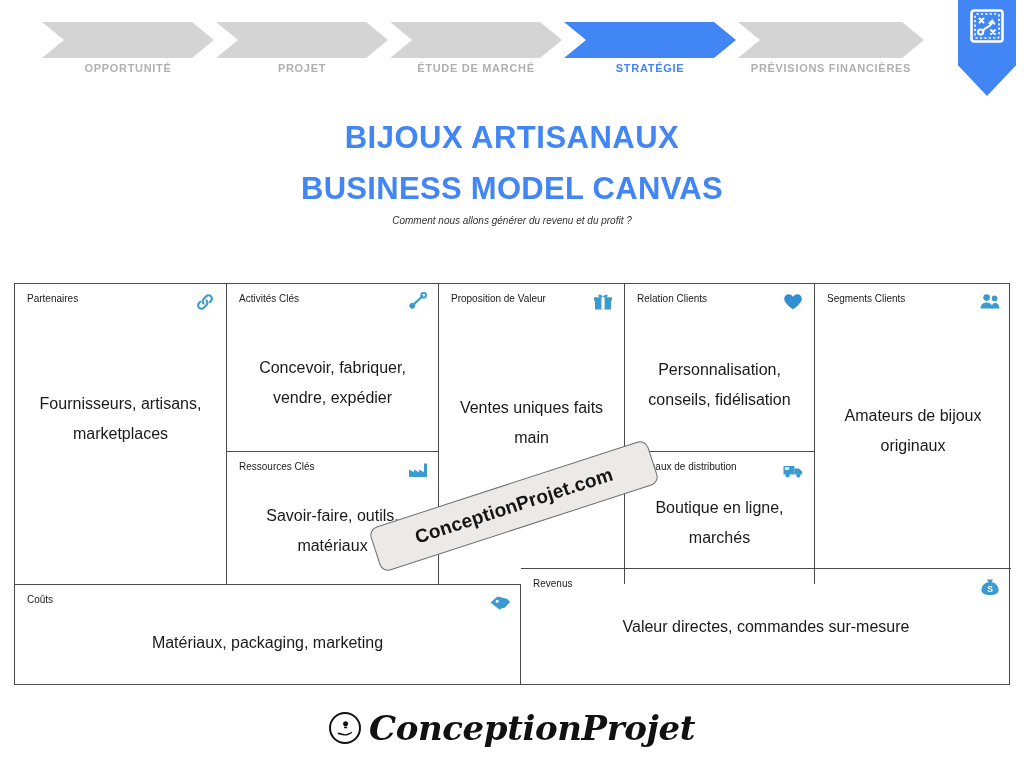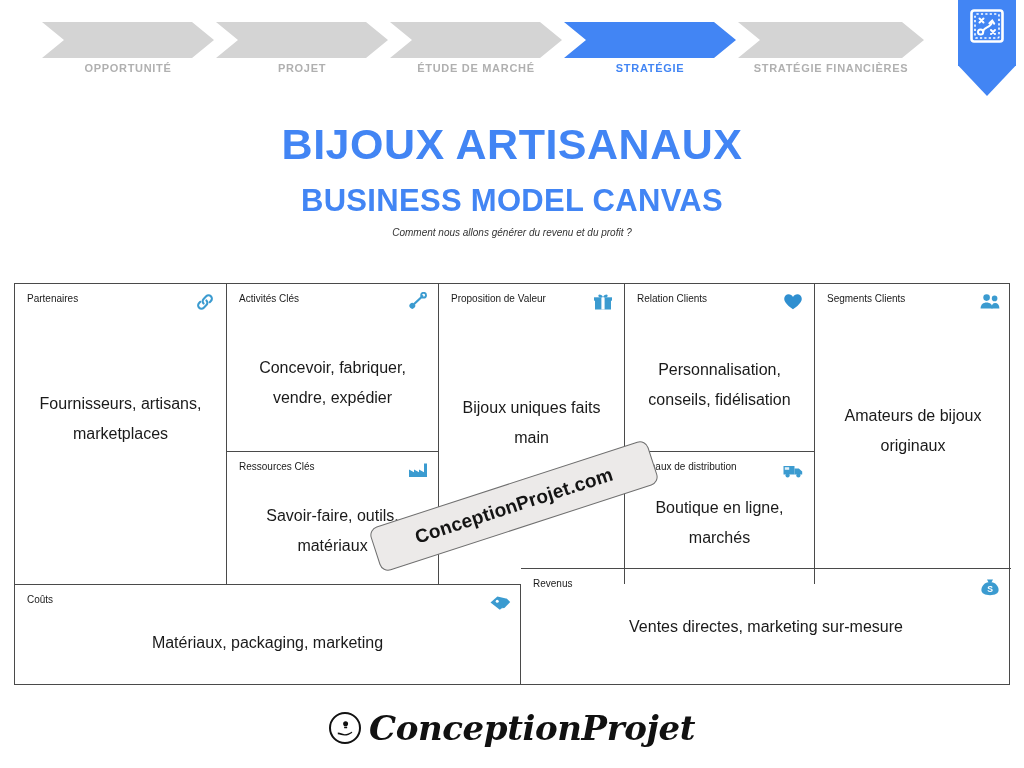--- a/index.html
+++ b/index.html
@@ -70,21 +70,21 @@
   #flag svg { position: absolute; left: 11px; top: 8px; }
 
   
   #title-block {
     position: absolute;
     left: 0; top: 122px;
     width: 1024px;
     text-align: center;
   }
   #main-title {
-    font-size: 43px;
+    font-size: 31px;
     font-weight: bold;
     color: #4285f4;
     letter-spacing: .5px;
     line-height: 1.05;
     margin: 0;
   }
   #sub-title {
     font-size: 31px;
     font-weight: bold;
     color: #4285f4;
@@ -243,21 +243,21 @@
     <div class="step-label">ÉTUDE DE MARCHÉ</div>
   </div>
 
   <div class="step active" id="step-3" style="left:564px; width:172px;">
     <div class="step-arrow"></div>
     <div class="step-label">STRATÉGIE</div>
   </div>
 
   <div class="step" id="step-4" style="left:738px; width:186px;">
     <div class="step-arrow"></div>
-    <div class="step-label">STRATÉGIE FINANCIÈRES</div>
+    <div class="step-label">PRÉVISIONS FINANCIÈRES</div>
   </div>
 
   <div id="flag">
     <div class="flag-body"></div>
     <svg width="36" height="36" viewBox="0 0 36 36">
       <rect x="2.5" y="2.5" width="31" height="31" rx="2.5" fill="none" stroke="#ffffff" stroke-width="2.6"></rect>
       <rect x="6" y="6" width="24" height="24" rx="1.5" fill="none" stroke="#ffffff" stroke-width="1.6" stroke-dasharray="2.2 2.2"></rect>
       <g stroke="#ffffff" stroke-width="2" fill="none" stroke-linecap="round">
         <path d="M10.5 10.5 L14.5 14.5 M14.5 10.5 L10.5 14.5"></path>
         <path d="M22 22 L26 26 M26 22 L22 26"></path>
@@ -324,21 +324,21 @@
       <span class="cell-icon">
         <svg width="22" height="20" viewBox="0 0 22 20">
           <rect x="3" y="8" width="16" height="9.5" fill="#3b9bd0"></rect>
           <rect x="2" y="5.3" width="18" height="3.4" fill="#3b9bd0"></rect>
           <rect x="9.4" y="4" width="3.2" height="13.5" fill="#ffffff"></rect>
           <path d="M11 5 C8.6 1.4 5.4 2.4 6.6 4.6 C7.4 6 9.6 5.6 11 5 Z" fill="#3b9bd0"></path>
           <path d="M11 5 C13.4 1.4 16.6 2.4 15.4 4.6 C14.6 6 12.4 5.6 11 5 Z" fill="#3b9bd0"></path>
         </svg>
       </span>
     </div>
-    <div class="cell-body">Bijoux uniques faits main</div>
+    <div class="cell-body">Ventes uniques faits main</div>
   </div>
 
   <div class="cell bd-r bd-b" id="c-relations">
     <div class="cell-head">
       <span class="cell-title">Relation Clients</span>
       <span class="cell-icon">
         <svg width="22" height="20" viewBox="0 0 22 20">
           <path d="M11 17.2 C11 17.2 2.2 11.6 2.2 6.9 C2.2 4.1 4.3 2.3 6.6 2.3 C8.4 2.3 10.1 3.4 11 5 C11.9 3.4 13.6 2.3 15.4 2.3 C17.7 2.3 19.8 4.1 19.8 6.9 C19.8 11.6 11 17.2 11 17.2 Z" fill="#2f8fd0"></path>
         </svg>
       </span>
@@ -395,21 +395,21 @@
     <div class="cell-head">
       <span class="cell-title">Revenus</span>
       <span class="cell-icon">
         <svg width="22" height="20" viewBox="0 0 22 20">
           <path d="M8 2.4 L14 2.4 L12.4 5.4 L9.6 5.4 Z" fill="#3b9bd0"></path>
           <path d="M11 5 C16.6 5 19.6 9.4 19.6 13 C19.6 16.4 16 18.2 11 18.2 C6 18.2 2.4 16.4 2.4 13 C2.4 9.4 5.4 5 11 5 Z" fill="#3b9bd0"></path>
           <text x="11" y="15.1" font-family="Liberation Sans, sans-serif" font-size="8.6" font-weight="bold" fill="#ffffff" text-anchor="middle">S</text>
         </svg>
       </span>
     </div>
-    <div class="cell-body">Ventes directes, marketing sur-mesure</div>
+    <div class="cell-body">Valeur directes, commandes sur-mesure</div>
   </div>
 </div>
 
 <div id="watermark">
   <span id="watermark-text">ConceptionProjet.com</span>
 </div>
 
 <div id="footer">
   <span id="footer-mark">
     <svg width="20" height="20" viewBox="0 0 20 20">

